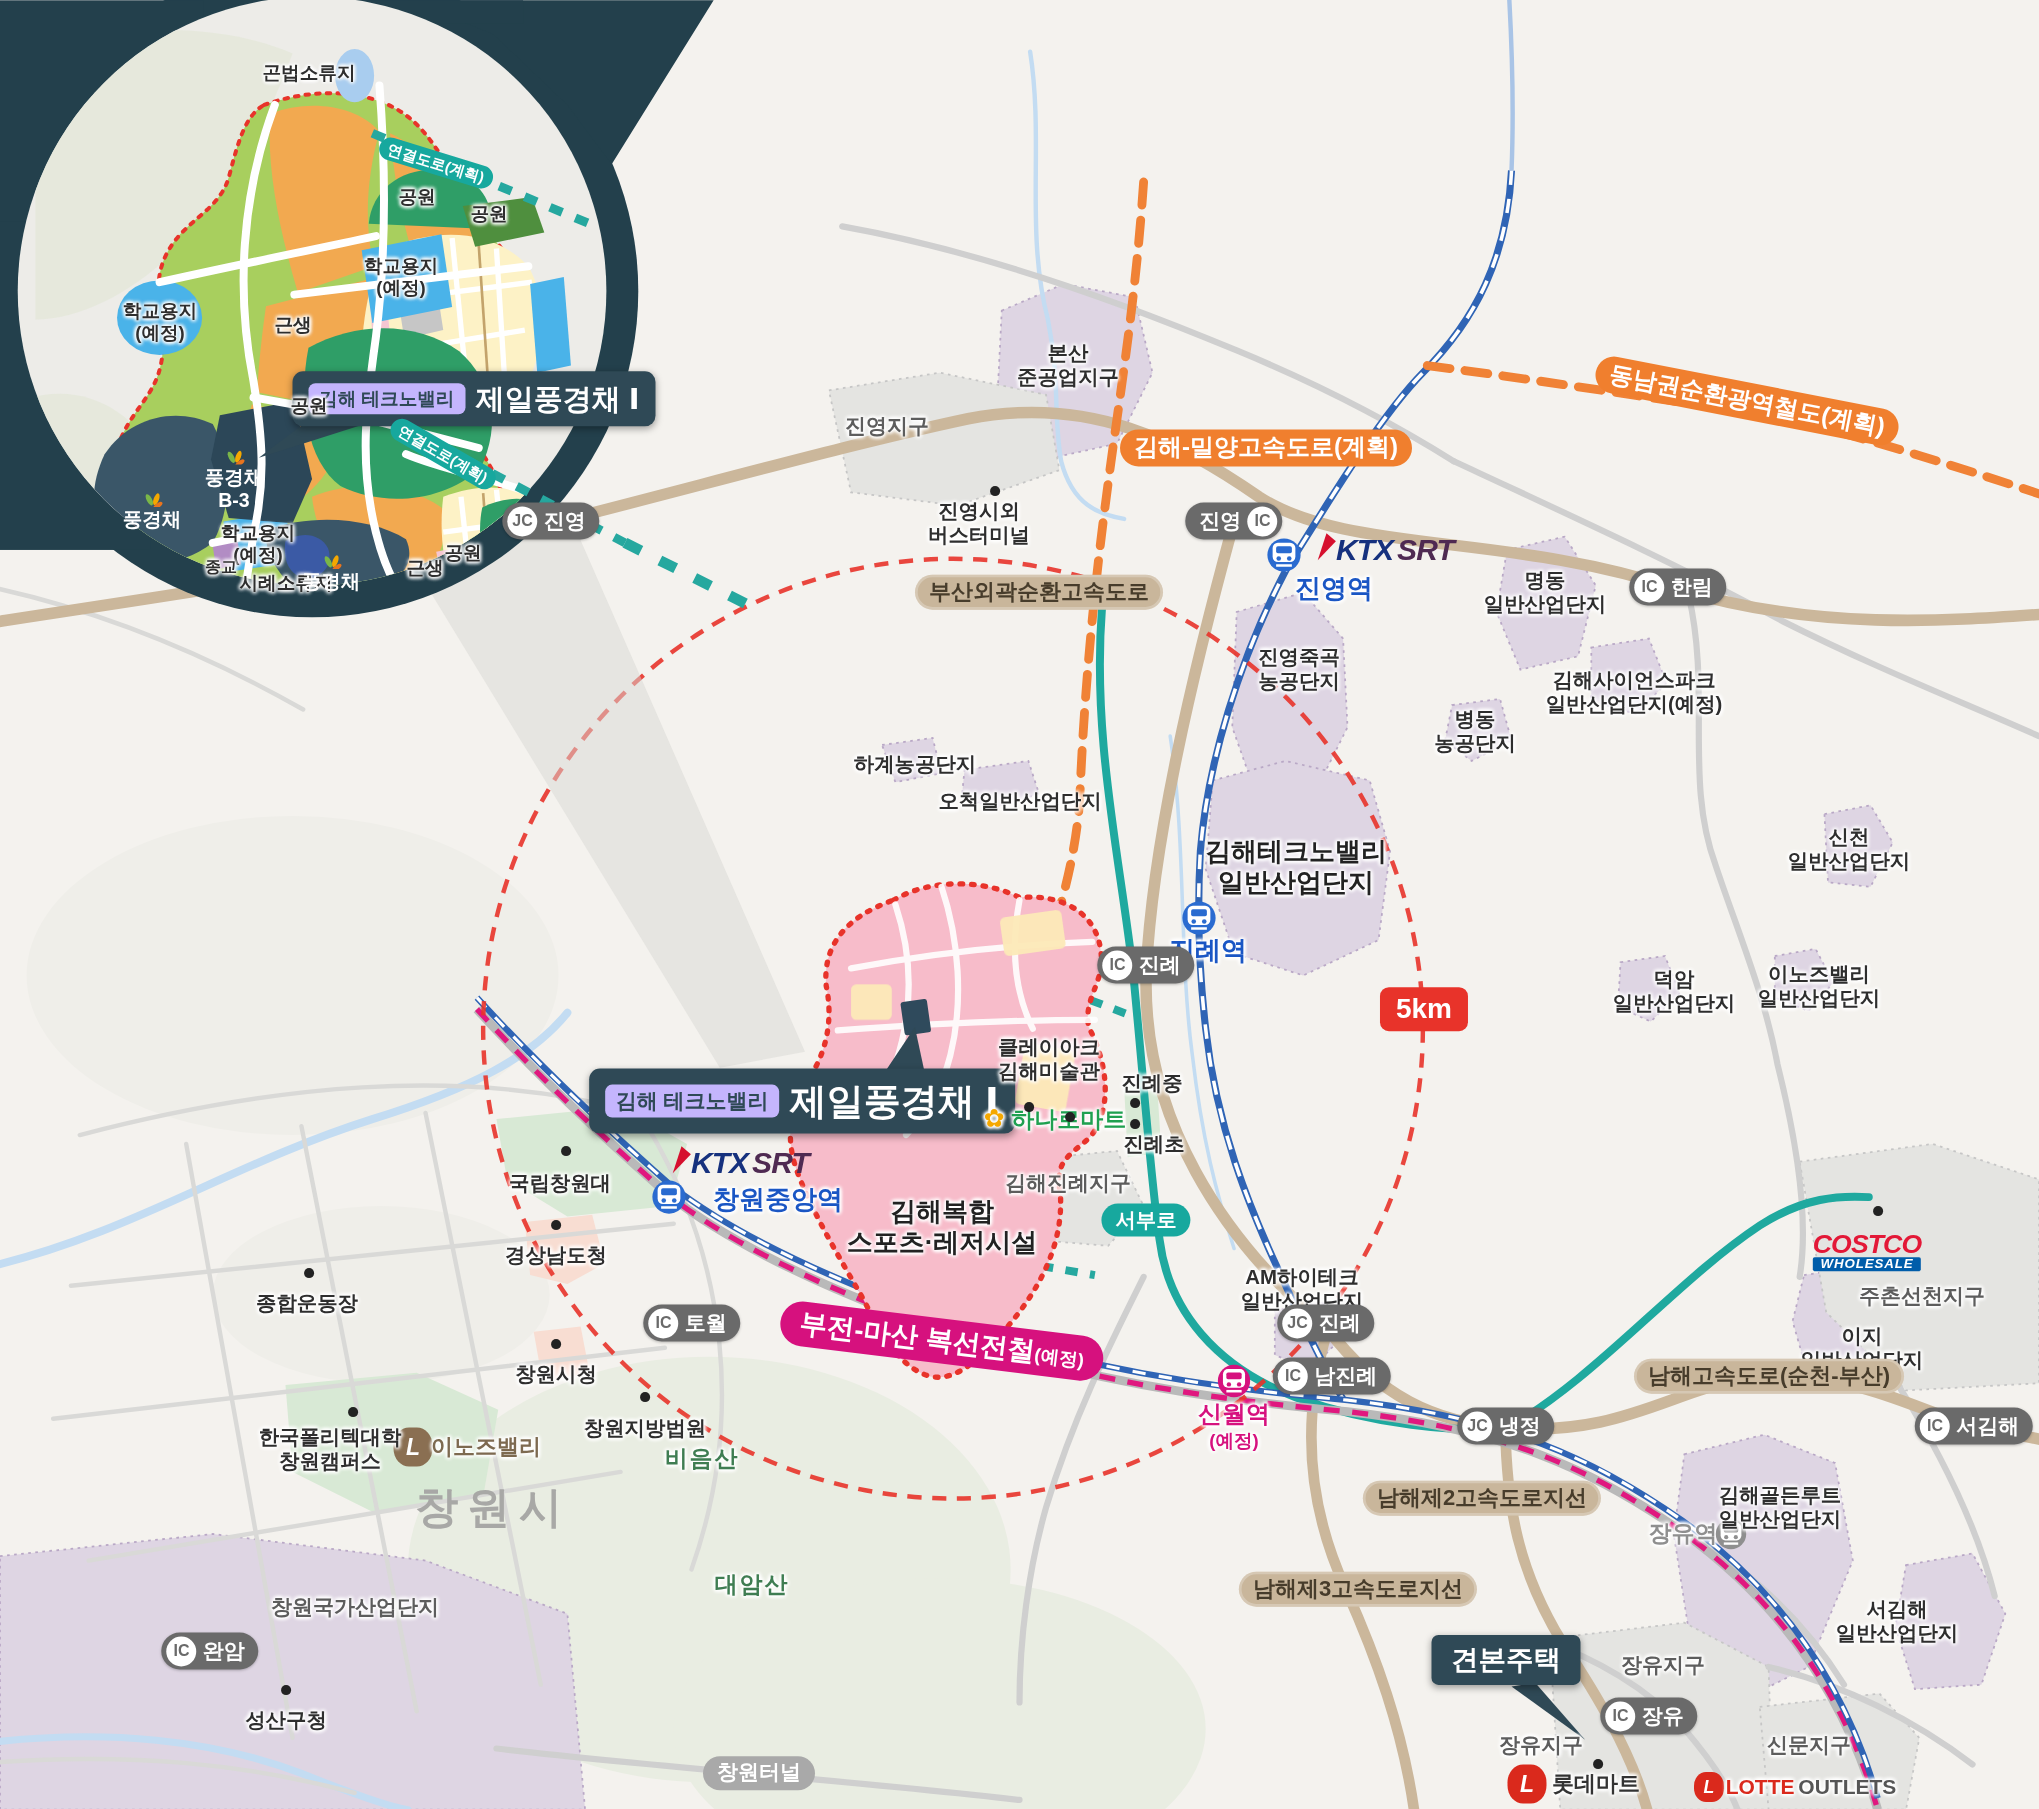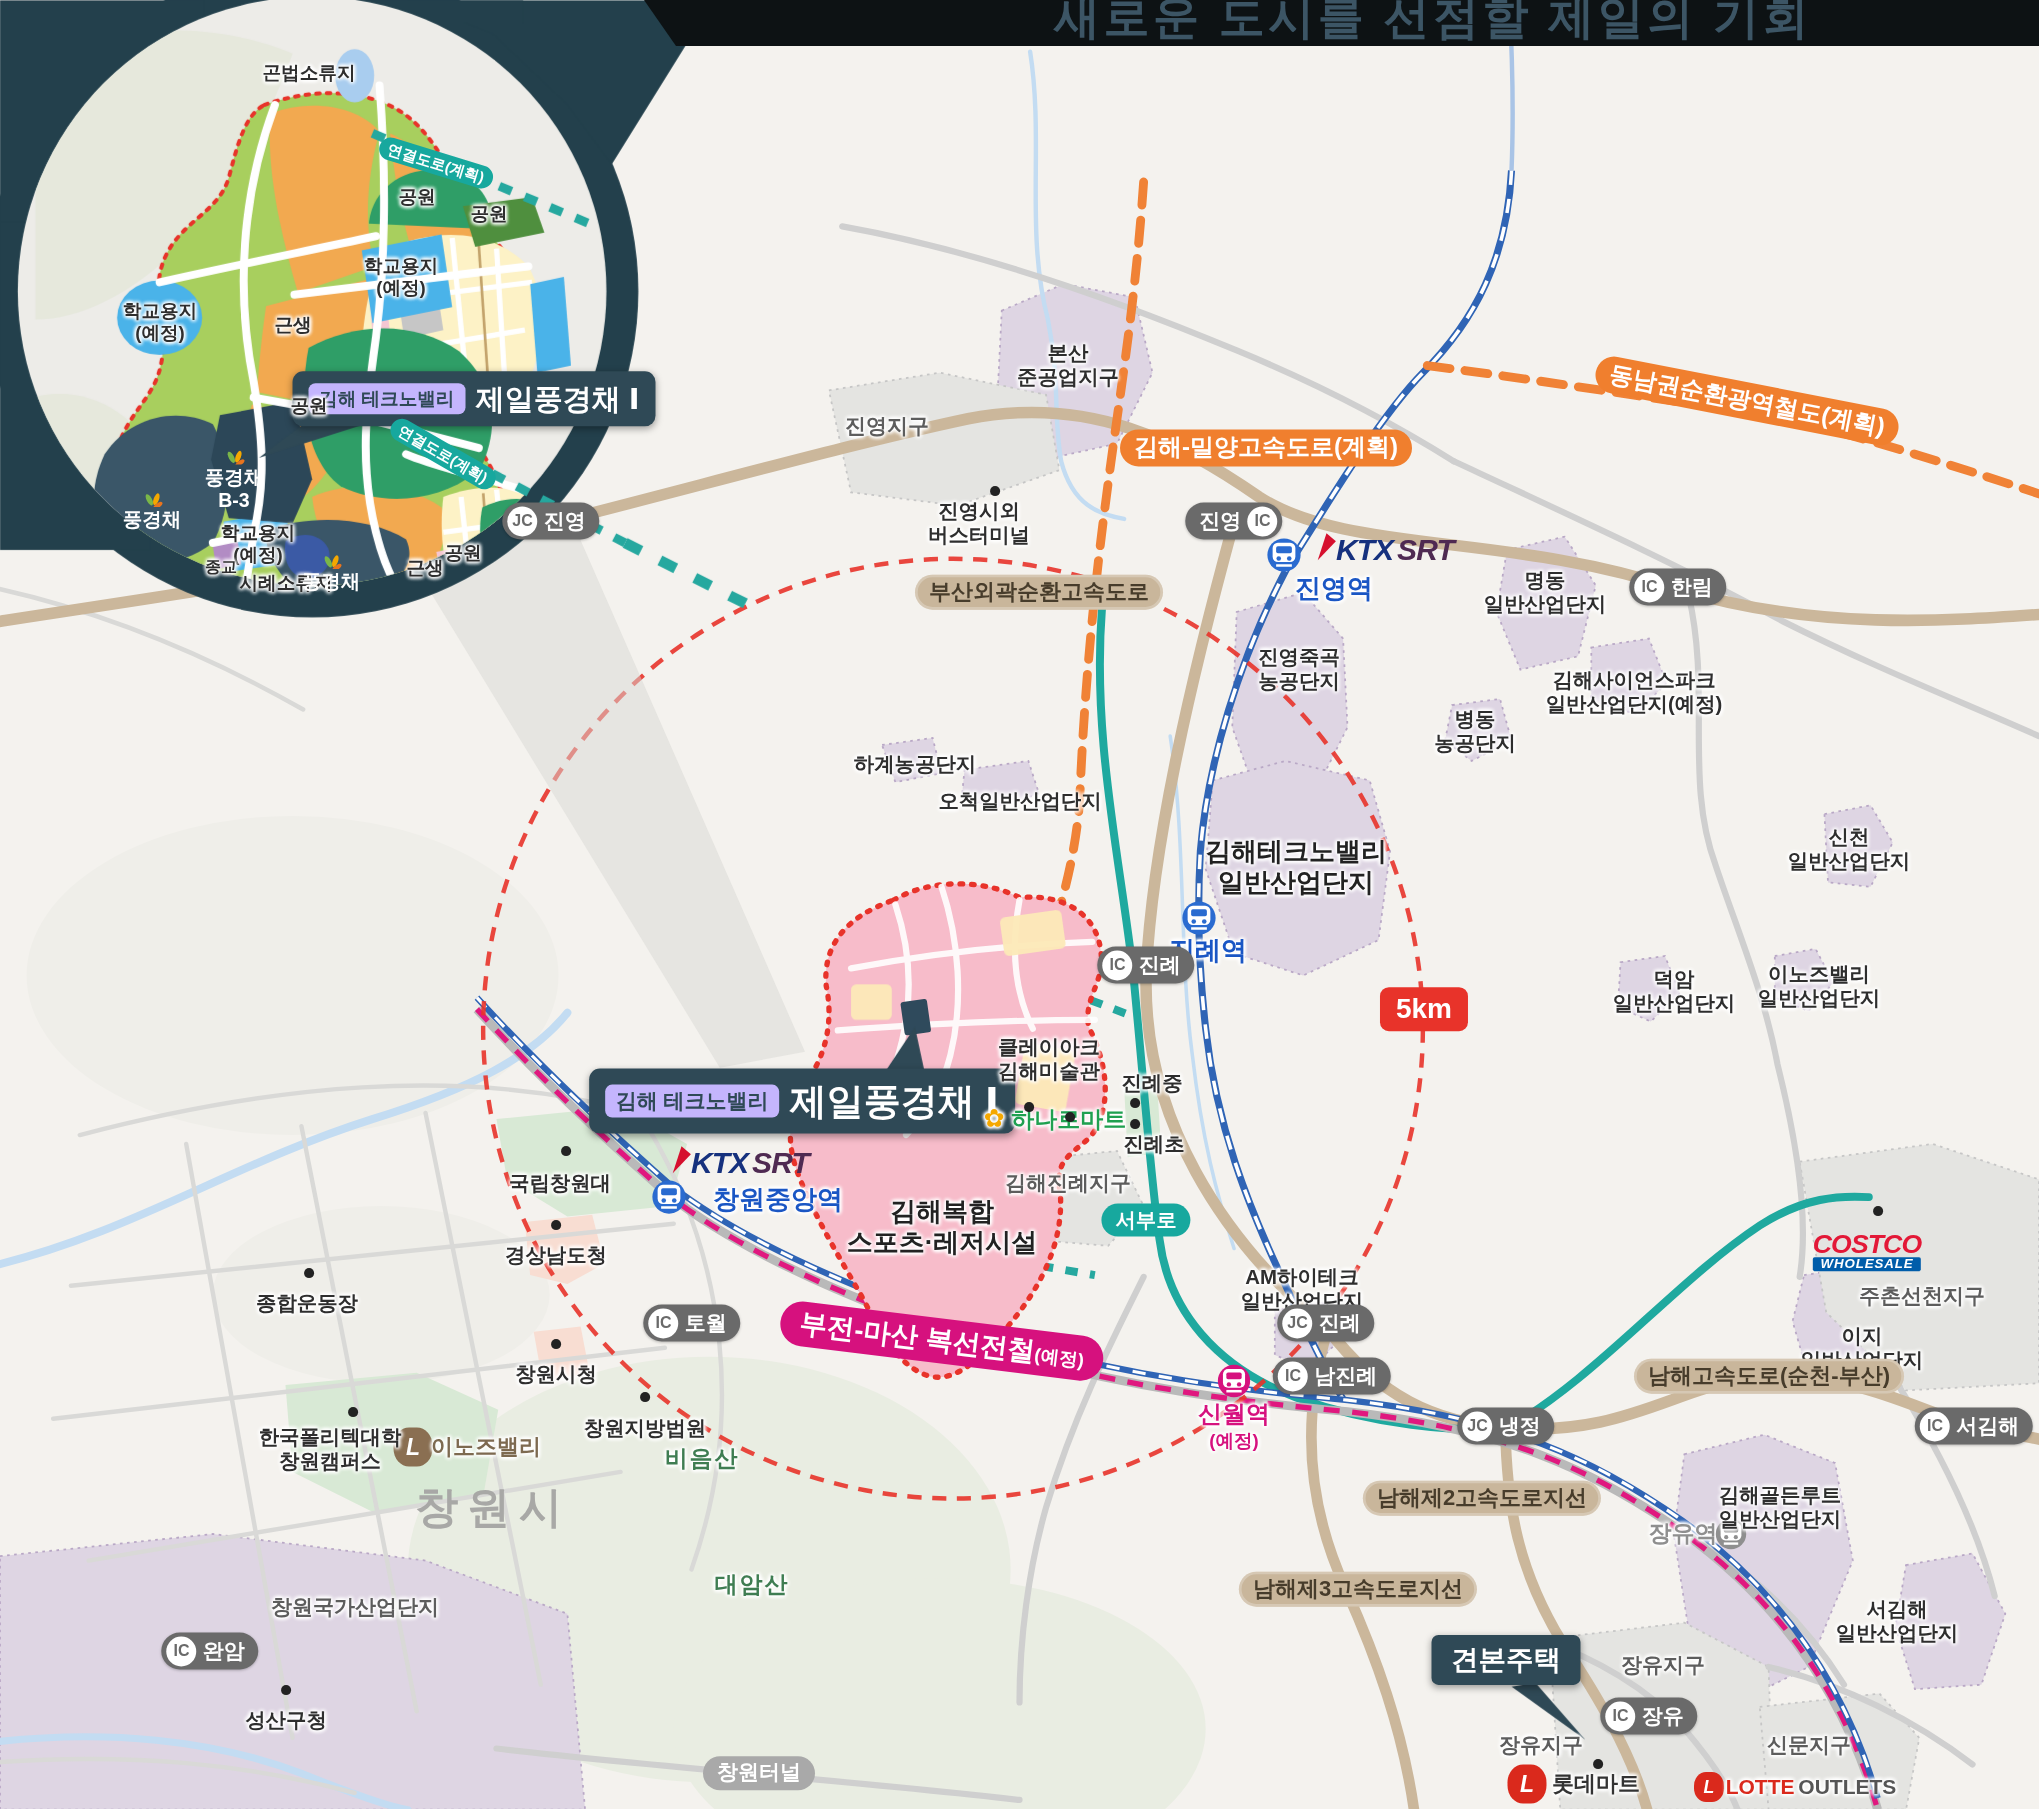--- a/index.html
+++ b/index.html
@@ -294,23 +294,20 @@
     <g id="trainsym">
       <rect x="-13" y="-14" width="26" height="22" rx="6" fill="#fff"></rect>
       <rect x="-9" y="-10" width="18" height="8" rx="2" fill="currentColor"></rect>
       <circle cx="-6" cy="4" r="2.6" fill="currentColor"></circle>
           <circle cx="6" cy="4" r="2.6" fill="currentColor"></circle>
       <path d="M-9,12 L9,12" stroke="#fff" stroke-width="3"></path>
     </g>
   </defs>
 </svg>
 
-<div class="titleband">
-  <div class="t">새로운 도시를 선점할 제일의 기회</div>
-</div>
 
 <div id="labels">
 
   <div class="lab co-dark" style="left:474px;top:399px">
     <span class="tag" style="font-size:18.6px">김해 테크노밸리</span>
     <span class="nm" style="font-size:29px">제일풍경채 Ⅰ</span>
   </div>
 
   <div class="lab co-dark" style="left:802px;top:1101px">
     <span class="tag" style="font-size:21px">김해 테크노밸리</span>

